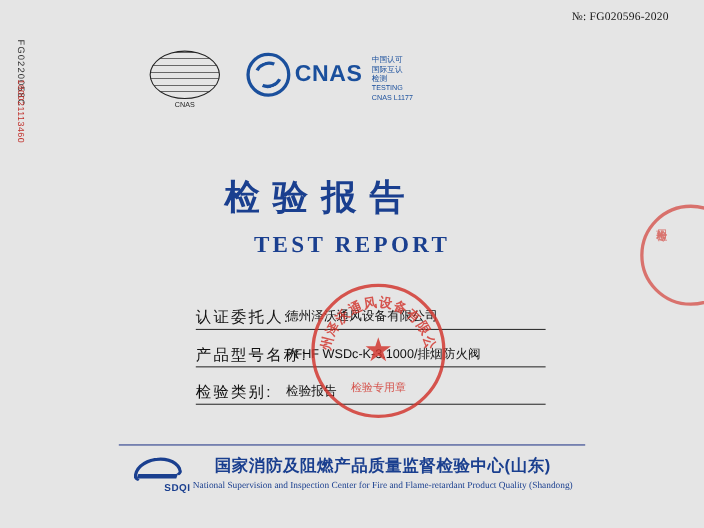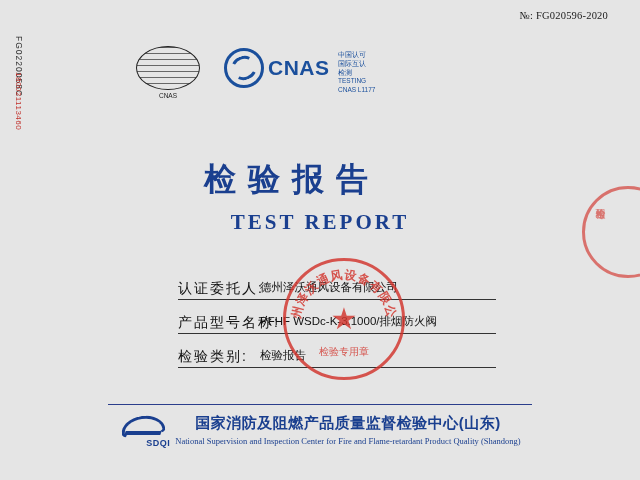--- a/index.html
+++ b/index.html
@@ -389,23 +389,23 @@
   }
   .sdqi .bar {
     position: absolute;
     left: 6px; top: 15px;
     width: 36px; height: 4px;
     background: #1a3f8f;
     transform: skewX(-20deg);
   }
   .sdqi .name {
     position: absolute;
-    left: 14px; top: 22px;
+    left: 4px; top: 22px;
     width: 50px;
-    text-align: center;
+    text-align: right;
     font-size: 9px;
     font-weight: bold;
     color: #1a3f8f;
     font-family: "Liberation Sans", sans-serif;
     letter-spacing: 0.5px;
   }
   .footer-cn {
     font-size: 15px;
     font-weight: bold;
     color: #1a3f8f;

